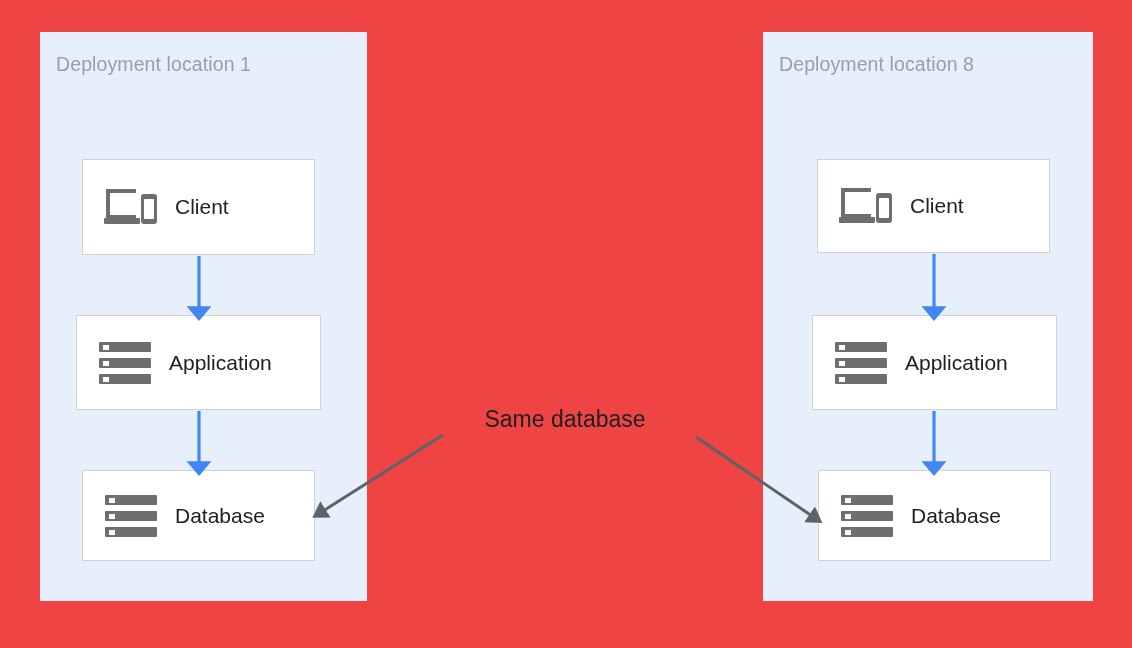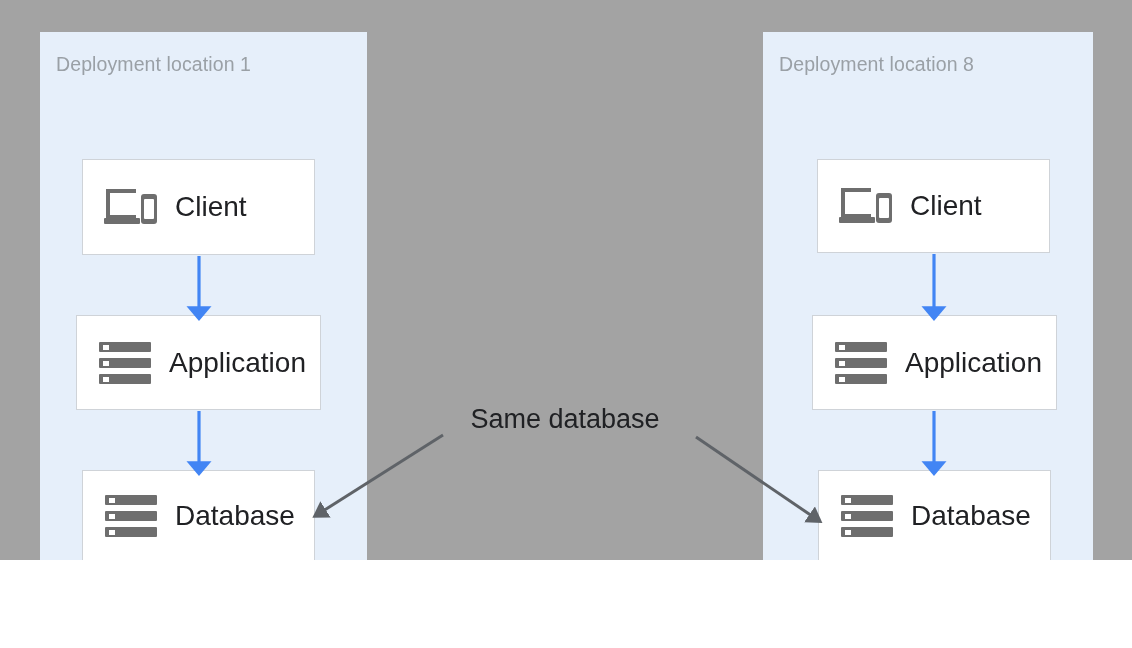--- a/index.html
+++ b/index.html
@@ -8,22 +8,22 @@
     padding: 0;
     background: #ffffff;
   }
   body {
     font-family: "Liberation Sans", sans-serif;
     -webkit-font-smoothing: antialiased;
   }
   #diagram-root {
     position: relative;
     width: 1132px;
-    height: 560px;
-    background: #a3a3a3;
+    height: 648px;
+    background: #ef4444;
     overflow: hidden;
   }
 
   
   .zone {
     position: absolute;
     background: #e6effa;
   }
   #zone-1 { left: 40px;  top: 32px; width: 327px; height: 569px; }
   #zone-2 { left: 763px; top: 32px; width: 330px; height: 569px; }
@@ -58,21 +58,21 @@
     height: 56px;
     display: flex;
     align-items: center;
     justify-content: center;
   }
   .node .node-label {
     position: absolute;
     left: 92px;
     top: 50%;
     transform: translateY(-50%);
-    font-size: 28px;
+    font-size: 21px;
     line-height: 26px;
     color: #202124;
     white-space: nowrap;
   }
 
   
   #node-client-1 { left: 82px;  top: 159px; width: 233px; height: 96px; }
   #node-app-1    { left: 76px;  top: 315px; width: 245px; height: 95px; }
   #node-db-1     { left: 82px;  top: 470px; width: 233px; height: 91px; }
   
@@ -89,21 +89,21 @@
     pointer-events: none;
   }
 
   
   #center-note {
     position: absolute;
     left: 455px;
     top: 405px;
     width: 220px;
     text-align: center;
-    font-size: 27px;
+    font-size: 23px;
     line-height: 29px;
     color: #202124;
   }
 </style>
 </head>
 <body>
 
 <div id="diagram-root">
 
   <div class="zone" id="zone-1">

